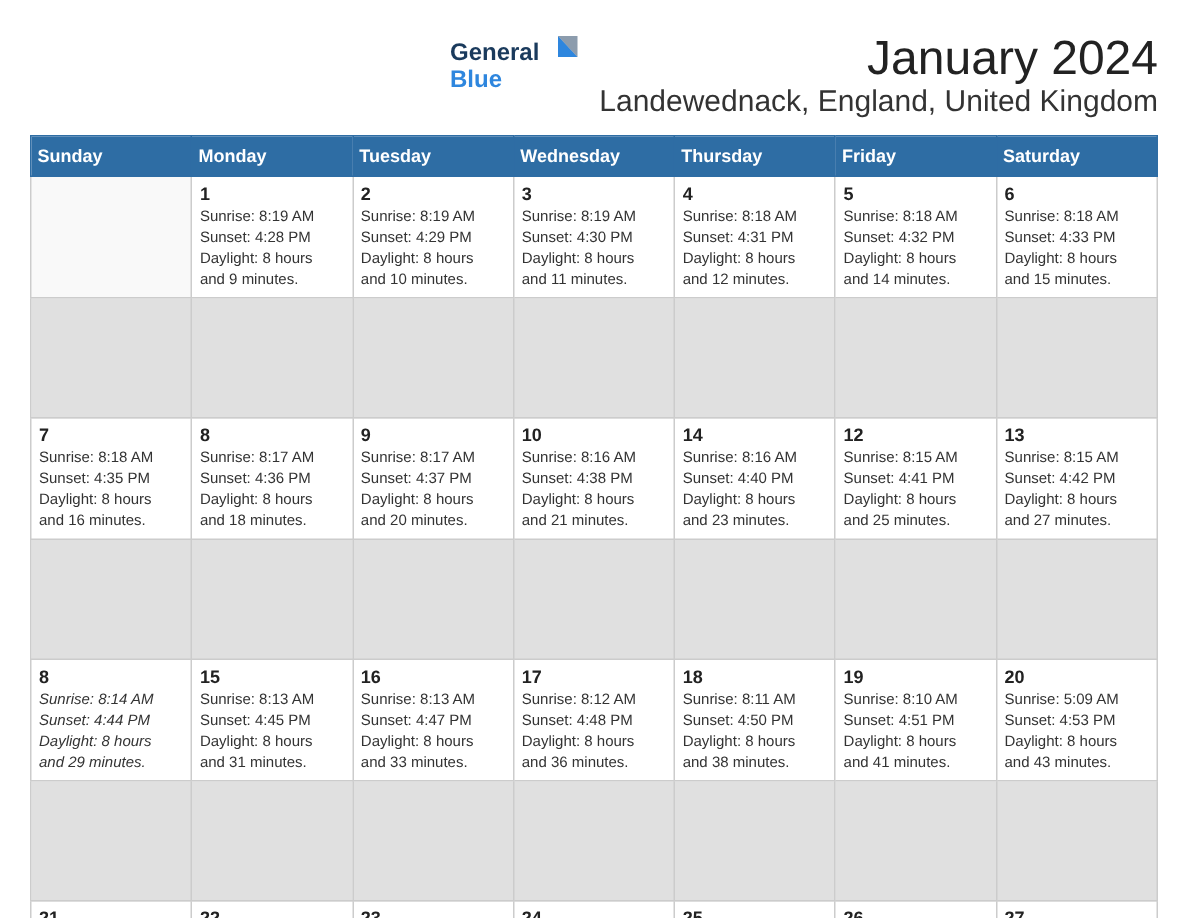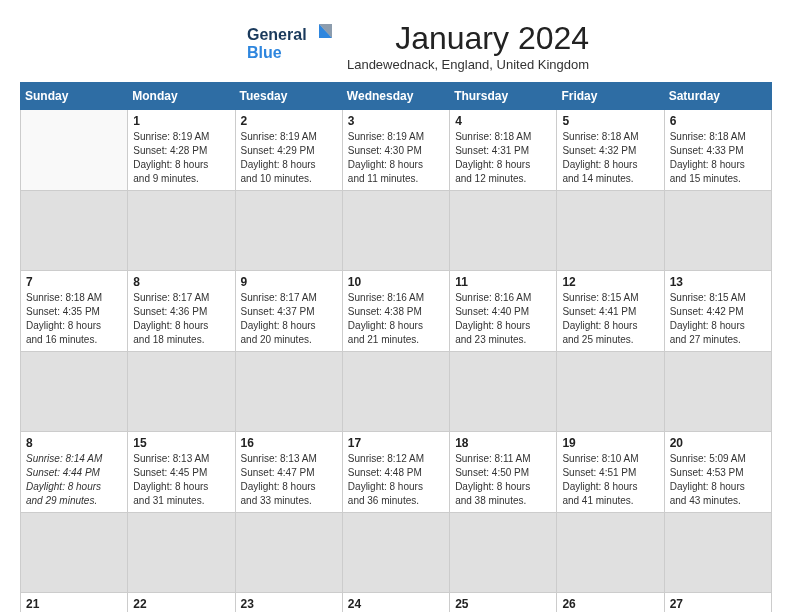--- a/index.html
+++ b/index.html
@@ -5,40 +5,40 @@
     * { box-sizing: border-box; margin: 0; padding: 0; }
     body {
       font-family: Arial, sans-serif;
       background: #fff;
       width: 792px;
       min-height: 612px;
       padding: 20px;
     }
     .header {
       display: flex;
-      justify-content: center;
+      justify-content: flex-end;
       align-items: flex-start;
       margin-bottom: 10px;
       margin-left: 44px;
     }
     .logo {
       display: flex;
       flex-direction: column;
       align-items: flex-start;
     }
     .title-block {
       text-align: right;
     }
     .title-block h1 {
       font-size: 32px;
       font-weight: normal;
       color: #222;
     }
     .title-block h2 {
-      font-size: 13px;
+      font-size: 20px;
       font-weight: normal;
       color: #333;
     }
     .calendar-table {
       width: 100%;
       border-collapse: collapse;
       font-size: 11px;
     }
     .calendar-table thead tr {
       background-color: #2e6da4;
@@ -192,21 +192,21 @@
 and 20 minutes.</div>
         </td>
         <td>
           <span class="day-number">10</span>
           <div class="day-info" style="white-space: pre-line;">Sunrise: 8:16 AM
 Sunset: 4:38 PM
 Daylight: 8 hours
 and 21 minutes.</div>
         </td>
         <td>
-          <span class="day-number">11</span>
+          <span class="day-number">14</span>
           <div class="day-info" style="white-space: pre-line;">Sunrise: 8:16 AM
 Sunset: 4:40 PM
 Daylight: 8 hours
 and 23 minutes.</div>
         </td>
         <td>
           <span class="day-number">12</span>
           <div class="day-info" style="white-space: pre-line;">Sunrise: 8:15 AM
 Sunset: 4:41 PM
 Daylight: 8 hours

